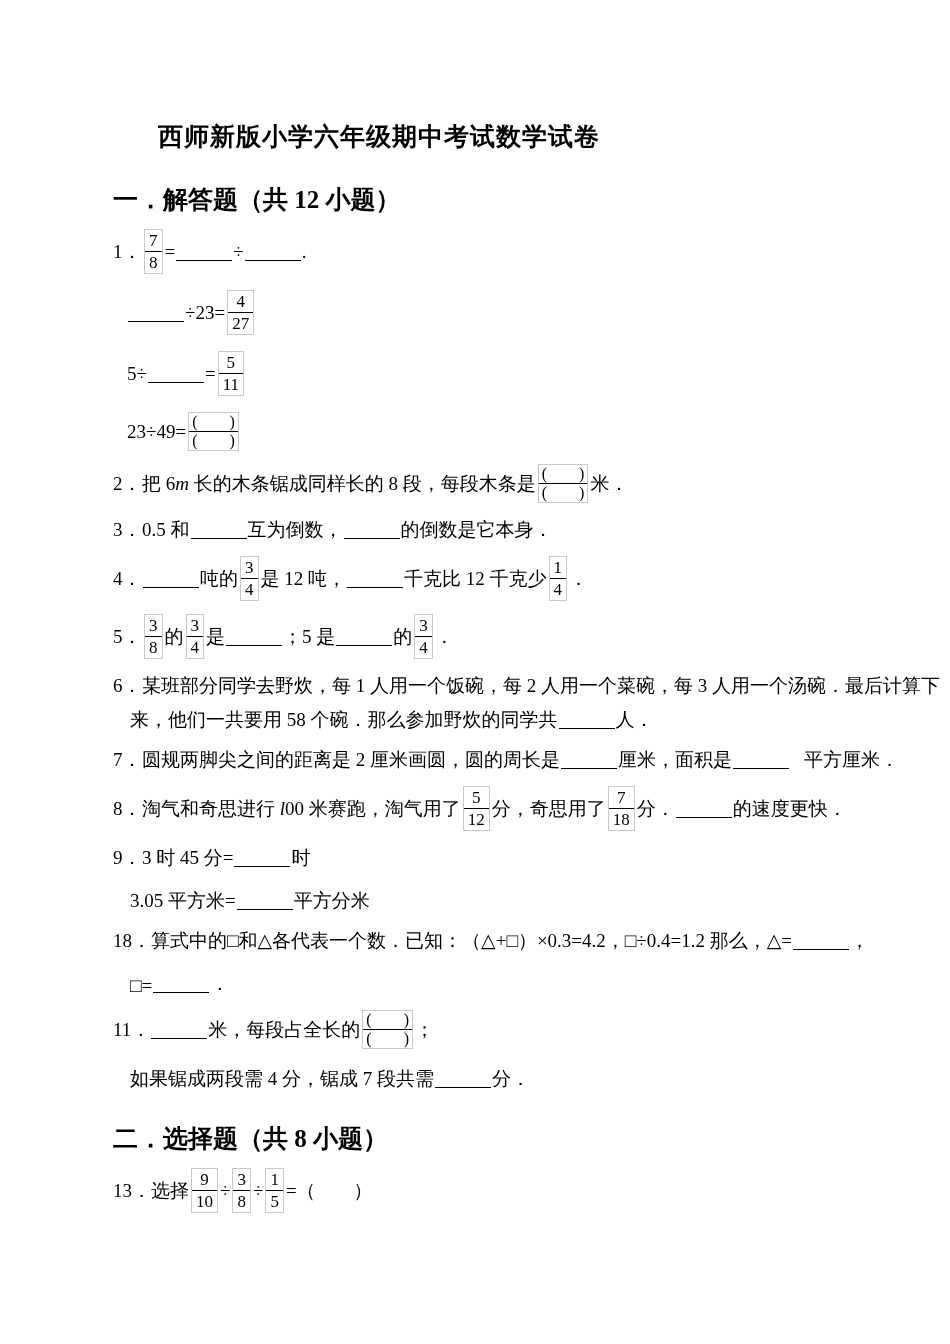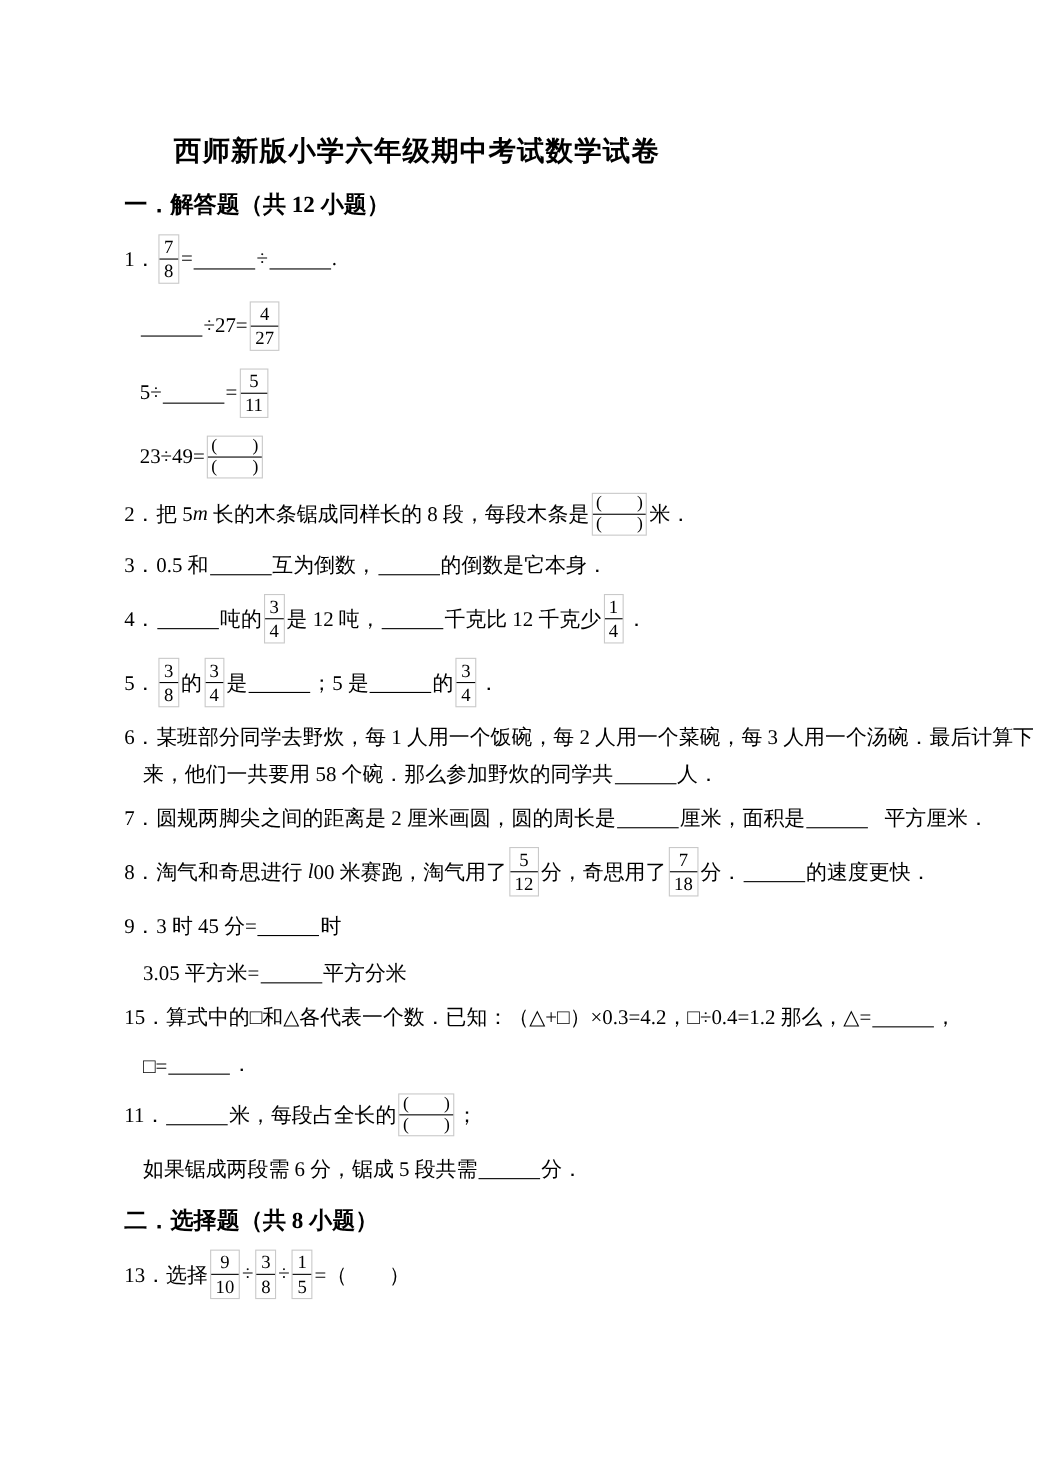--- a/index.html
+++ b/index.html
@@ -12,22 +12,22 @@
     font-family:"Liberation Serif","DejaVu Serif",serif;
     font-size:19px;color:#000;
     overflow:hidden;
   }
   .title{
     font-size:25px;font-weight:700;text-align:center;
     margin:0 0 0 -110px;width:752px;
     letter-spacing:1px;
   }
   .heading{
-    font-size:21px;font-weight:700;
-    margin-top:19px;white-space:pre;
+    font-size:25px;font-weight:700;
+    margin-top:30px;white-space:pre;
   }
   .row{
     display:flex;align-items:center;
     white-space:pre;
     margin-top:13px;min-height:27px;
   }
   .row.sub{margin-left:14px;margin-top:16px;}
   .row.cont{margin-left:17px;margin-top:7px;}
   .row.glg{margin-top:16px;align-items:flex-end;}
   .qnum{flex:0 0 auto;min-width:29px;}
@@ -50,33 +50,33 @@
   .pfrac .fn,.pfrac .fd{font-size:16px;padding:1px 3px;}
 </style>
 </head>
 <body>
 
 <div class="page">
   <h1 class="title">西师新版小学六年级期中考试数学试卷</h1>
   <div>
       <div class="heading">一．解答题（共 12 小题）</div>
       <div class="row"><span class="qnum">1．</span><span class="frac"><span class="fn">7</span><span class="fb"></span><span class="fd">8</span></span><span class="txt">=</span><span class="blank"></span><span class="txt">÷</span><span class="blank"></span><span class="txt">.</span></div>
-      <div class="row sub"><span class="blank"></span><span class="txt">÷27=</span><span class="frac"><span class="fn">4</span><span class="fb"></span><span class="fd">27</span></span></div>
+      <div class="row sub"><span class="blank"></span><span class="txt">÷23=</span><span class="frac"><span class="fn">4</span><span class="fb"></span><span class="fd">27</span></span></div>
       <div class="row sub"><span class="txt">5÷</span><span class="blank"></span><span class="txt">=</span><span class="frac"><span class="fn">5</span><span class="fb"></span><span class="fd">11</span></span></div>
       <div class="row sub"><span class="txt">23÷49=</span><span class="frac pfrac"><span class="fn">(　　)</span><span class="fb"></span><span class="fd">(　　)</span></span></div>
-      <div class="row"><span class="qnum">2．</span><span class="txt">把 5</span><span class="txt it">m</span><span class="txt"> 长的木条锯成同样长的 8 段，每段木条是</span><span class="frac pfrac"><span class="fn">(　　)</span><span class="fb"></span><span class="fd">(　　)</span></span><span class="txt">米．</span></div>
+      <div class="row"><span class="qnum">2．</span><span class="txt">把 6</span><span class="txt it">m</span><span class="txt"> 长的木条锯成同样长的 8 段，每段木条是</span><span class="frac pfrac"><span class="fn">(　　)</span><span class="fb"></span><span class="fd">(　　)</span></span><span class="txt">米．</span></div>
       <div class="row"><span class="qnum">3．</span><span class="txt">0.5 和</span><span class="blank"></span><span class="txt">互为倒数，</span><span class="blank"></span><span class="txt">的倒数是它本身．</span></div>
       <div class="row"><span class="qnum">4．</span><span class="blank"></span><span class="txt">吨的</span><span class="frac"><span class="fn">3</span><span class="fb"></span><span class="fd">4</span></span><span class="txt">是 12 吨，</span><span class="blank"></span><span class="txt">千克比 12 千克少</span><span class="frac"><span class="fn">1</span><span class="fb"></span><span class="fd">4</span></span><span class="txt">．</span></div>
       <div class="row"><span class="qnum">5．</span><span class="frac"><span class="fn">3</span><span class="fb"></span><span class="fd">8</span></span><span class="txt">的</span><span class="frac"><span class="fn">3</span><span class="fb"></span><span class="fd">4</span></span><span class="txt">是</span><span class="blank"></span><span class="txt">；5 是</span><span class="blank"></span><span class="txt">的</span><span class="frac"><span class="fn">3</span><span class="fb"></span><span class="fd">4</span></span><span class="txt">．</span></div>
       <div class="row"><span class="qnum">6．</span><span class="txt">某班部分同学去野炊，每 1 人用一个饭碗，每 2 人用一个菜碗，每 3 人用一个汤碗．最后计算下</span></div>
       <div class="row cont"><span class="txt">来，他们一共要用 58 个碗．那么参加野炊的同学共</span><span class="blank"></span><span class="txt">人．</span></div>
       <div class="row"><span class="qnum">7．</span><span class="txt">圆规两脚尖之间的距离是 2 厘米画圆，圆的周长是</span><span class="blank"></span><span class="txt">厘米，面积是</span><span class="blank"></span><span class="sp"></span><span class="txt">平方厘米．</span></div>
       <div class="row"><span class="qnum">8．</span><span class="txt">淘气和奇思进行 </span><span class="txt it">l</span><span class="txt">00 米赛跑，淘气用了</span><span class="frac"><span class="fn">5</span><span class="fb"></span><span class="fd">12</span></span><span class="txt">分，奇思用了</span><span class="frac"><span class="fn">7</span><span class="fb"></span><span class="fd">18</span></span><span class="txt">分．</span><span class="blank"></span><span class="txt">的速度更快．</span></div>
       <div class="row"><span class="qnum">9．</span><span class="txt">3 时 45 分=</span><span class="blank"></span><span class="txt">时</span></div>
       <div class="row cont glg"><span class="txt">3.05 平方米=</span><span class="blank"></span><span class="txt">平方分米</span></div>
-      <div class="row"><span class="qnum">15．</span><span class="txt">算式中的□和△各代表一个数．已知：（△+□）×0.3=4.2，□÷0.4=1.2 那么，△=</span><span class="blank"></span><span class="txt">，</span></div>
+      <div class="row"><span class="qnum">18．</span><span class="txt">算式中的□和△各代表一个数．已知：（△+□）×0.3=4.2，□÷0.4=1.2 那么，△=</span><span class="blank"></span><span class="txt">，</span></div>
       <div class="row cont glg"><span class="txt">□=</span><span class="blank"></span><span class="txt">．</span></div>
       <div class="row"><span class="qnum">11．</span><span class="blank"></span><span class="txt">米，每段占全长的</span><span class="frac pfrac"><span class="fn">(　　)</span><span class="fb"></span><span class="fd">(　　)</span></span><span class="txt">；</span></div>
-      <div class="row cont glg"><span class="txt">如果锯成两段需 6 分，锯成 5 段共需</span><span class="blank"></span><span class="txt">分．</span></div>
+      <div class="row cont glg"><span class="txt">如果锯成两段需 4 分，锯成 7 段共需</span><span class="blank"></span><span class="txt">分．</span></div>
       <div class="heading">二．选择题（共 8 小题）</div>
       <div class="row"><span class="qnum">13．</span><span class="txt">选择</span><span class="frac"><span class="fn">9</span><span class="fb"></span><span class="fd">10</span></span><span class="txt">÷</span><span class="frac"><span class="fn">3</span><span class="fb"></span><span class="fd">8</span></span><span class="txt">÷</span><span class="frac"><span class="fn">1</span><span class="fb"></span><span class="fd">5</span></span><span class="txt">=（　　）</span></div>
     </div>
 </div>
 
 </body></html>

